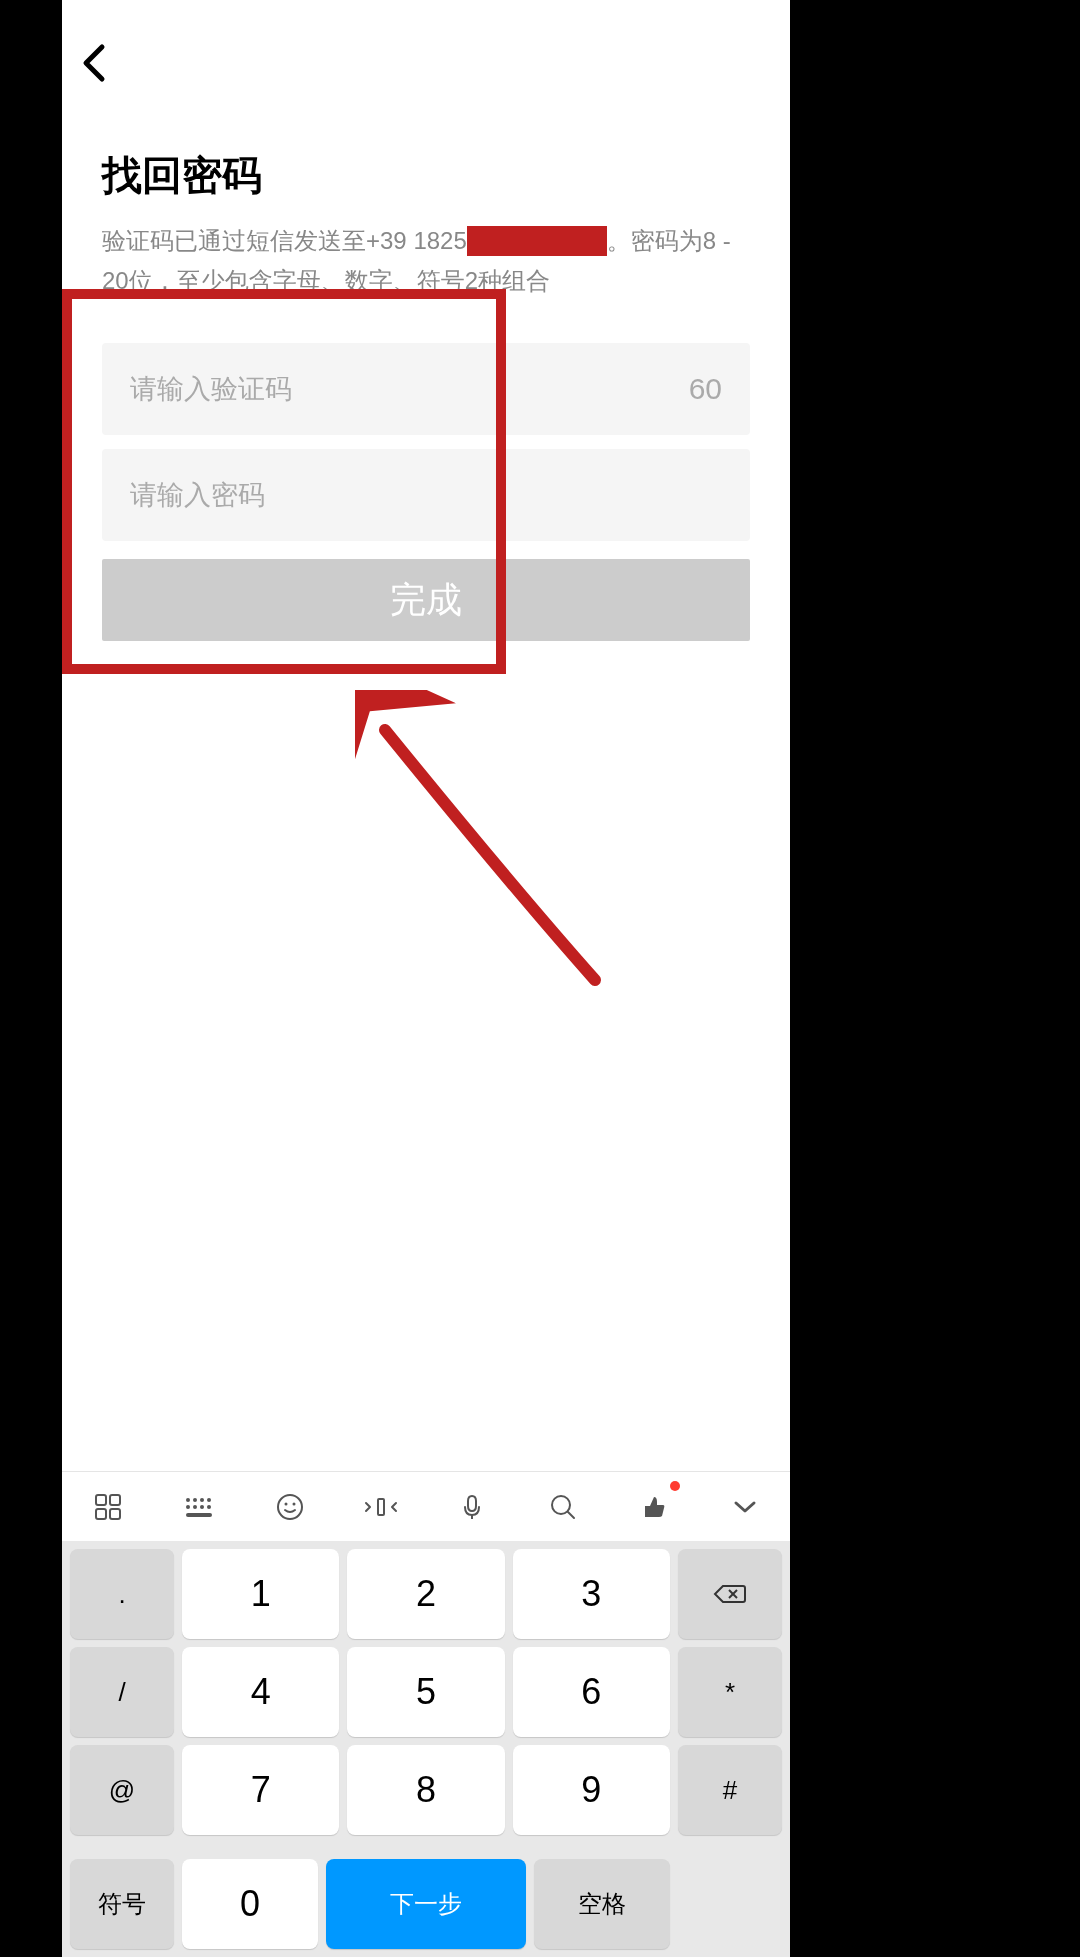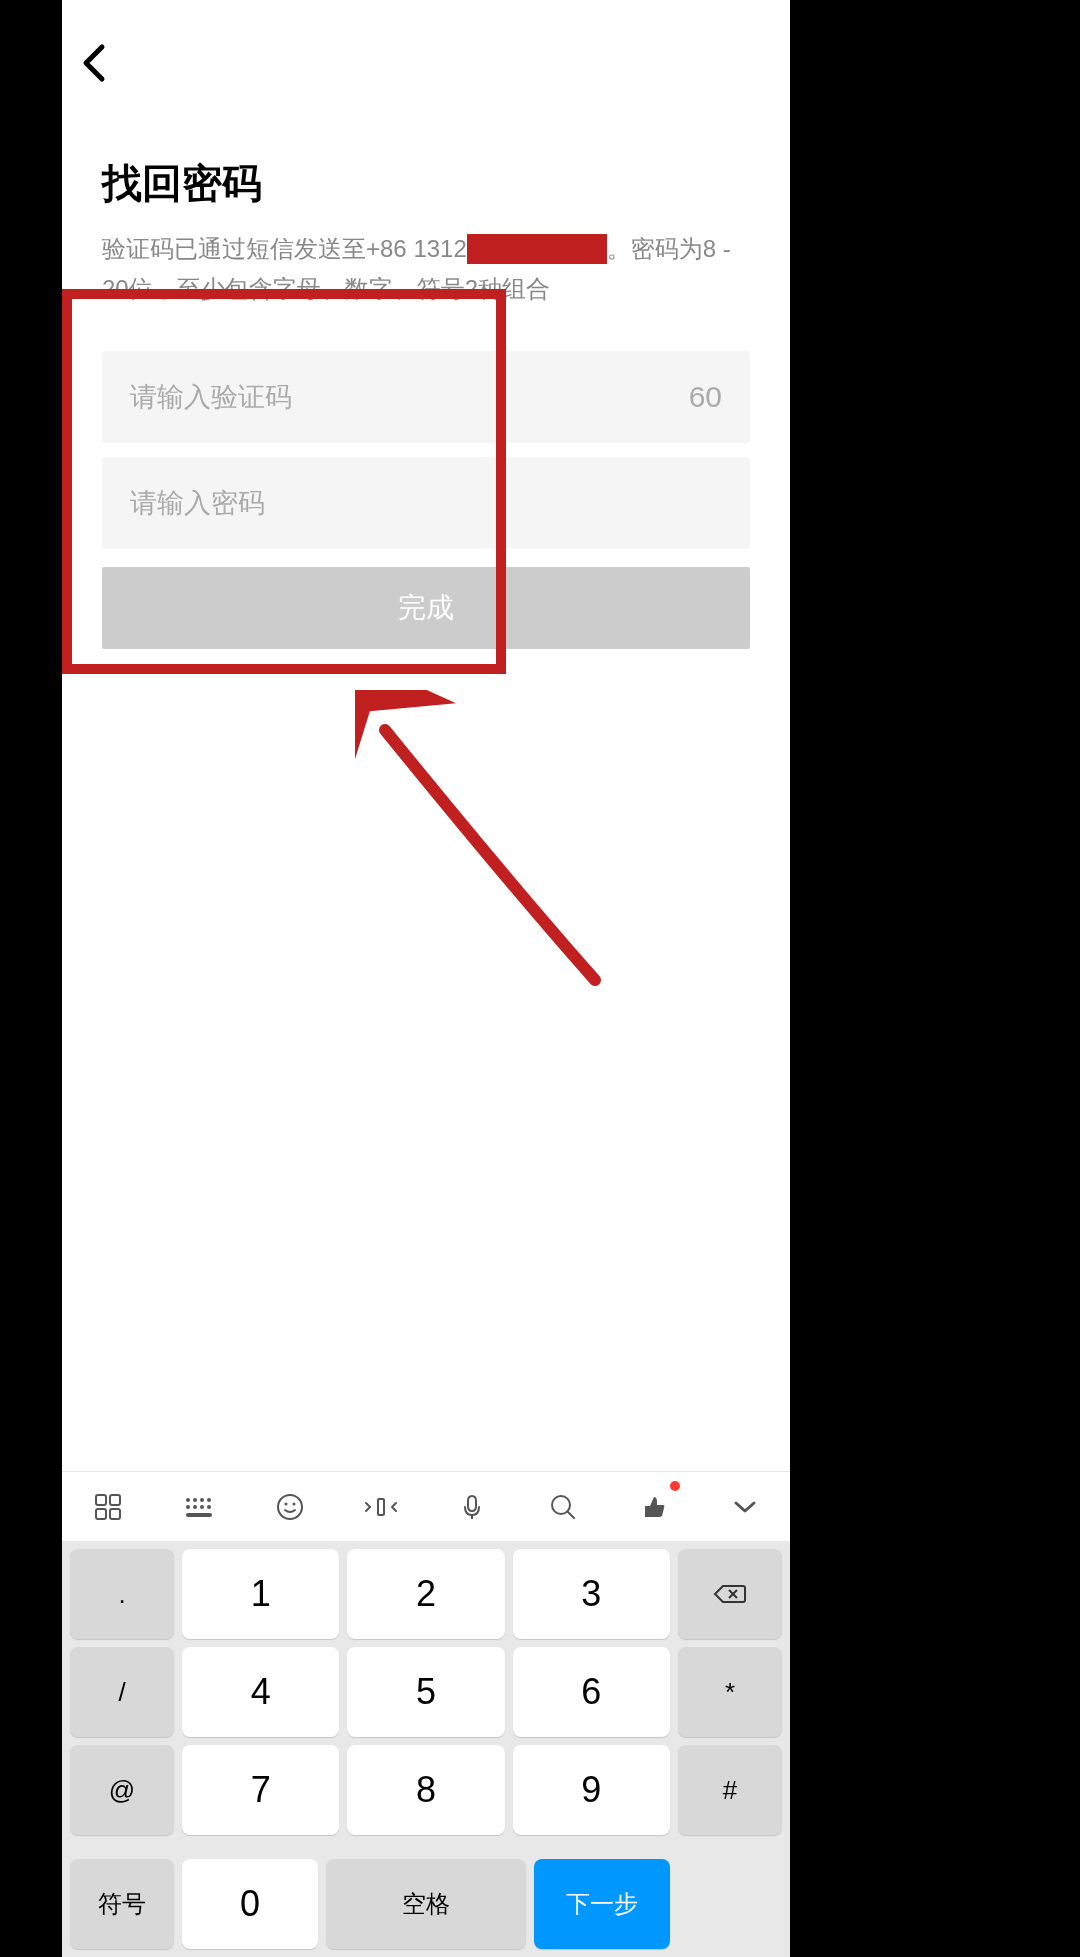--- a/index.html
+++ b/index.html
@@ -24,21 +24,20 @@
     }
     .inner-phone {
       position: absolute;
       left: 62px;
       top: 0;
       width: 728px;
       height: 1480px;
       background: #fff;
       display: flex;
       flex-direction: column;
-      gap: 8px;
     }
     .header {
       height: 100px;
       display: flex;
       align-items: center;
       padding-left: 6px;
       padding-top: 25px;
     }
     .back-btn {
       width: 50px;
@@ -110,21 +109,21 @@
     .countdown {
       font-size: 30px;
       color: #aaa;
     }
     .complete-btn {
       background: #ccc;
       height: 82px;
       display: flex;
       align-items: center;
       justify-content: center;
-      font-size: 28px;
+      font-size: 36px;
       color: #fff;
       margin-top: 18px;
       border-radius: 2px;
     }
     .keyboard {
       position: absolute;
       bottom: 0;
       left: 62px;
       width: 728px;
       background: #f0f0f0;
@@ -200,21 +199,21 @@
       <div class="back-btn">
         <svg width="26" height="40" viewBox="0 0 26 40">
           <path d="M 22 4 L 6 20 L 22 36" stroke="#000" stroke-width="5" fill="none" stroke-linecap="round" stroke-linejoin="round"></path>
         </svg>
       </div>
     </div>
 
     <div class="content">
       <div class="title">找回密码</div>
       <div class="subtitle">
-        <span>验证码已通过短信发送至+86 1312</span><span class="redact"></span><span>。密码为8 - 20位，至少包含字母、数字、符号2种组合</span>
+        <span>验证码已通过短信发送至+39 1825</span><span class="redact"></span><span>。密码为8 - 20位，至少包含字母、数字、符号2种组合</span>
       </div>
 
       <div class="input-group">
         <div class="input-row">
           <div class="input-placeholder">请输入验证码</div>
           <div class="countdown">60</div>
         </div>
         <div class="input-row">
           <div class="input-placeholder">请输入密码</div>
         </div>
@@ -322,17 +321,17 @@
       <div class="kb-key">7</div>
       <div class="kb-key">8</div>
       <div class="kb-key">9</div>
       <div class="kb-key side small-sym">#</div>
 
     </div>
 
     <div class="kb-grid" style="padding-top:16px;grid-template-columns:104px 136px 1fr 136px 104px">
       <div class="kb-key func">符号</div>
       <div class="kb-key">0</div>
+      <div class="kb-key next">下一步</div>
       <div class="kb-key func">空格</div>
-      <div class="kb-key next">下一步</div>
     </div>
   </div>
 </div>
 
 </body></html>

